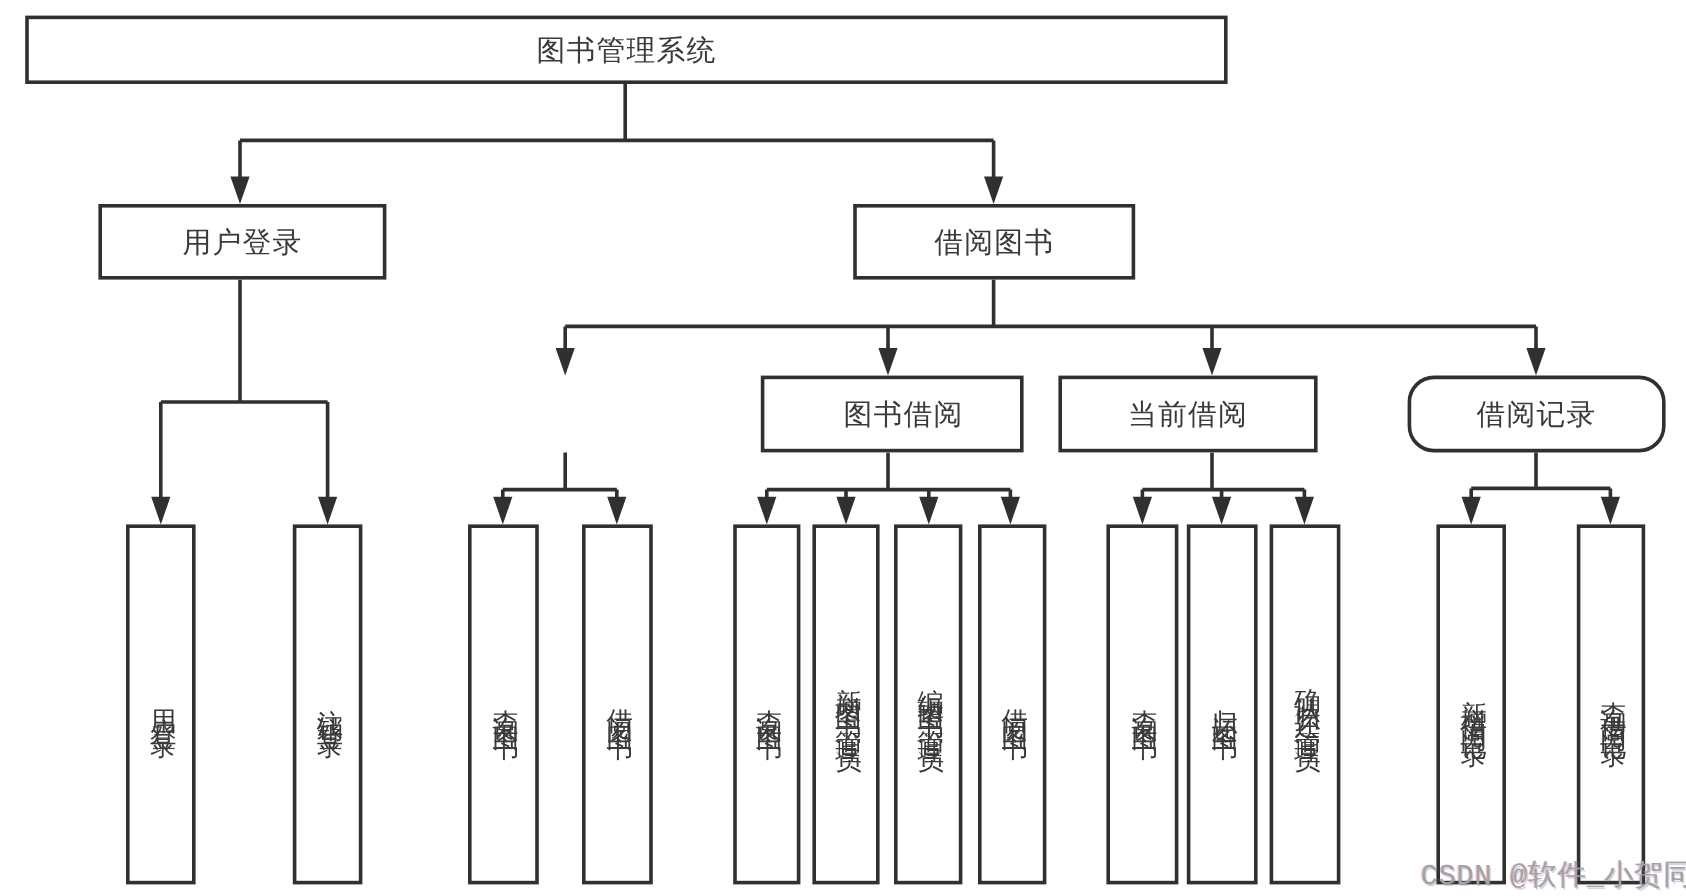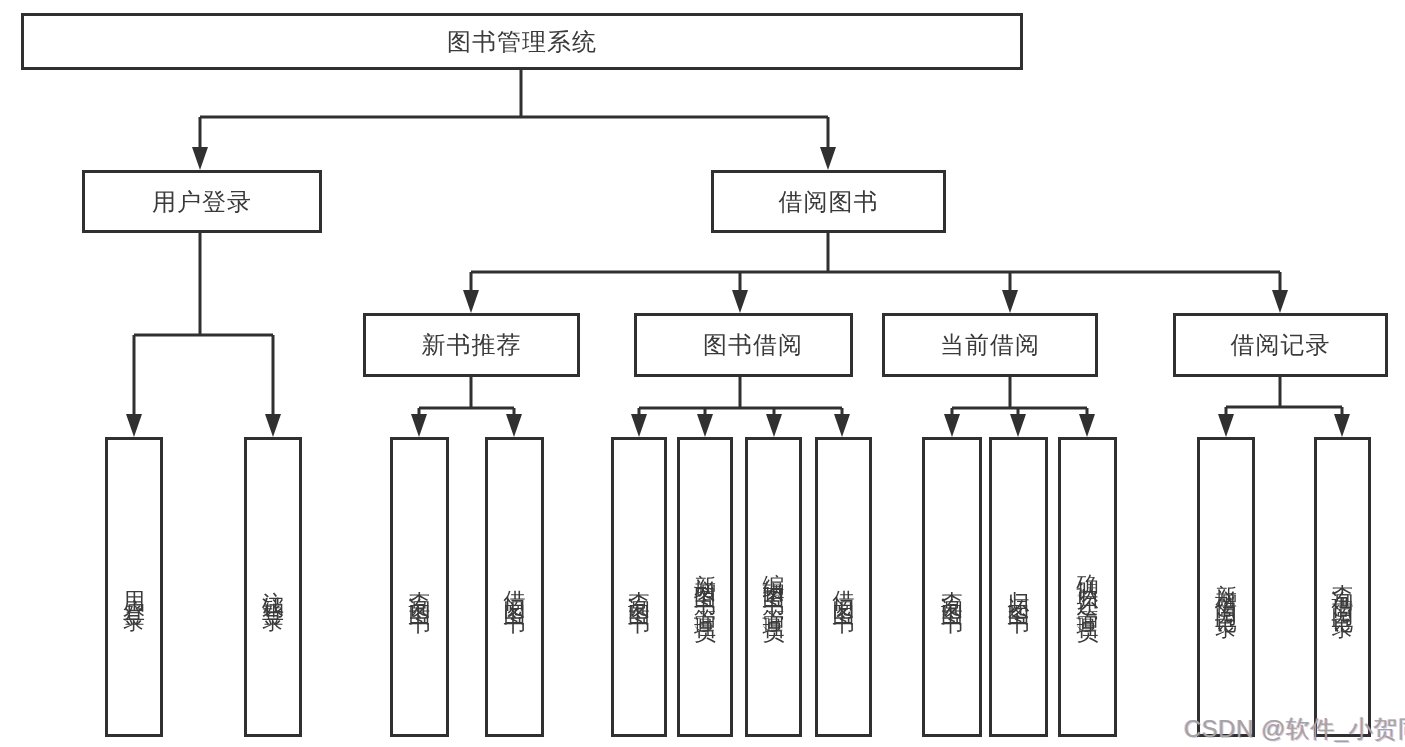--- a/index.html
+++ b/index.html
@@ -1,20 +1,20 @@
 <!DOCTYPE html>
 <html style="--line: #303030; --box-border: #303030; --text: #3a3a3a; --watermark: #a3a3a3; --background: #ffffff;"><head>
 <meta charset="utf-8">
 <style>
   html,body{margin:0;padding:0;background:var(--background,#fff);}
   .stage{
     position:relative;
     width:1405px;height:747px;
     background:var(--background,#ffffff);
-    font-family:Liberation Sans, sans-serif;
+    font-family:Liberation Mono, monospace;
     overflow:hidden;
     text-align:center;
   }
   svg.connectors{position:absolute;left:0;top:0;width:1405px;height:747px;}
   svg.connectors path{stroke:var(--line,#303030);stroke-width:3;fill:none;}
   svg.connectors polygon{fill:var(--line,#303030);stroke:none;}
   .box{
     position:absolute;
     box-sizing:border-box;
     background:#fff;
@@ -89,30 +89,27 @@
     <span class="h-label">图书管理系统</span>
   </div>
 
   <div class="box l2" style="left:82px;width:240px;">
     <span class="h-label">用户登录</span>
   </div>
   <div class="box l2" style="left:711px;width:235px;">
     <span class="h-label">借阅图书</span>
   </div>
 
-  <div class="box l3" style="left:363px;width:217px;">
-    <span class="h-label">新书推荐</span>
-  </div>
   <div class="box l3" style="left:634px;width:219px;padding-left:19px;">
     <span class="h-label">图书借阅</span>
   </div>
   <div class="box l3" style="left:882px;width:216px;">
     <span class="h-label">当前借阅</span>
   </div>
-  <div class="box l3" style="left:1173px;width:215px;">
+  <div class="box l3" style="left:1173px;width:215px;border-radius:22px;">
     <span class="h-label">借阅记录</span>
   </div>
 
   <div class="box leaf" style="left:105px;width:58px;">
     <span class="v-label">用户登录</span>
   </div>
   <div class="box leaf" style="left:244px;width:58px;">
     <span class="v-label">注销登录</span>
   </div>
 

